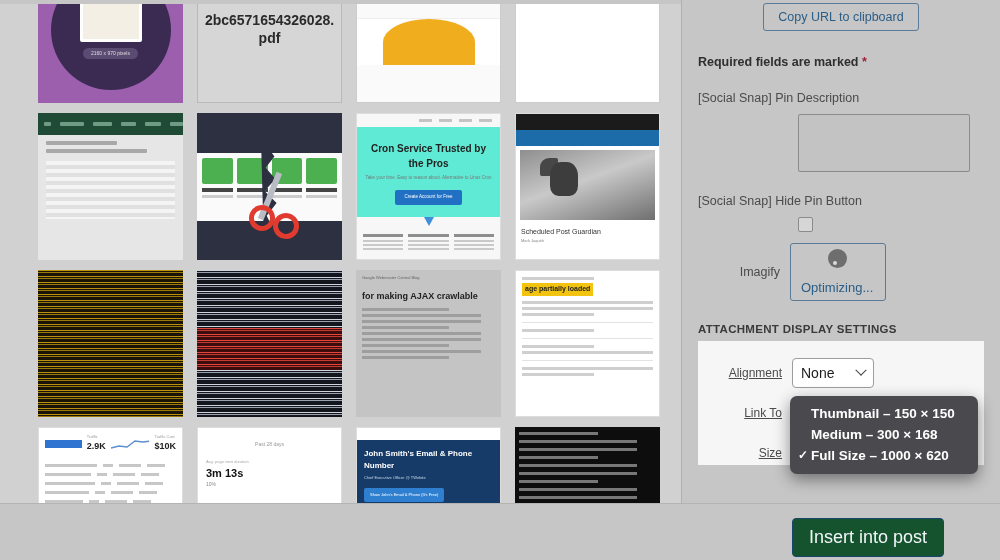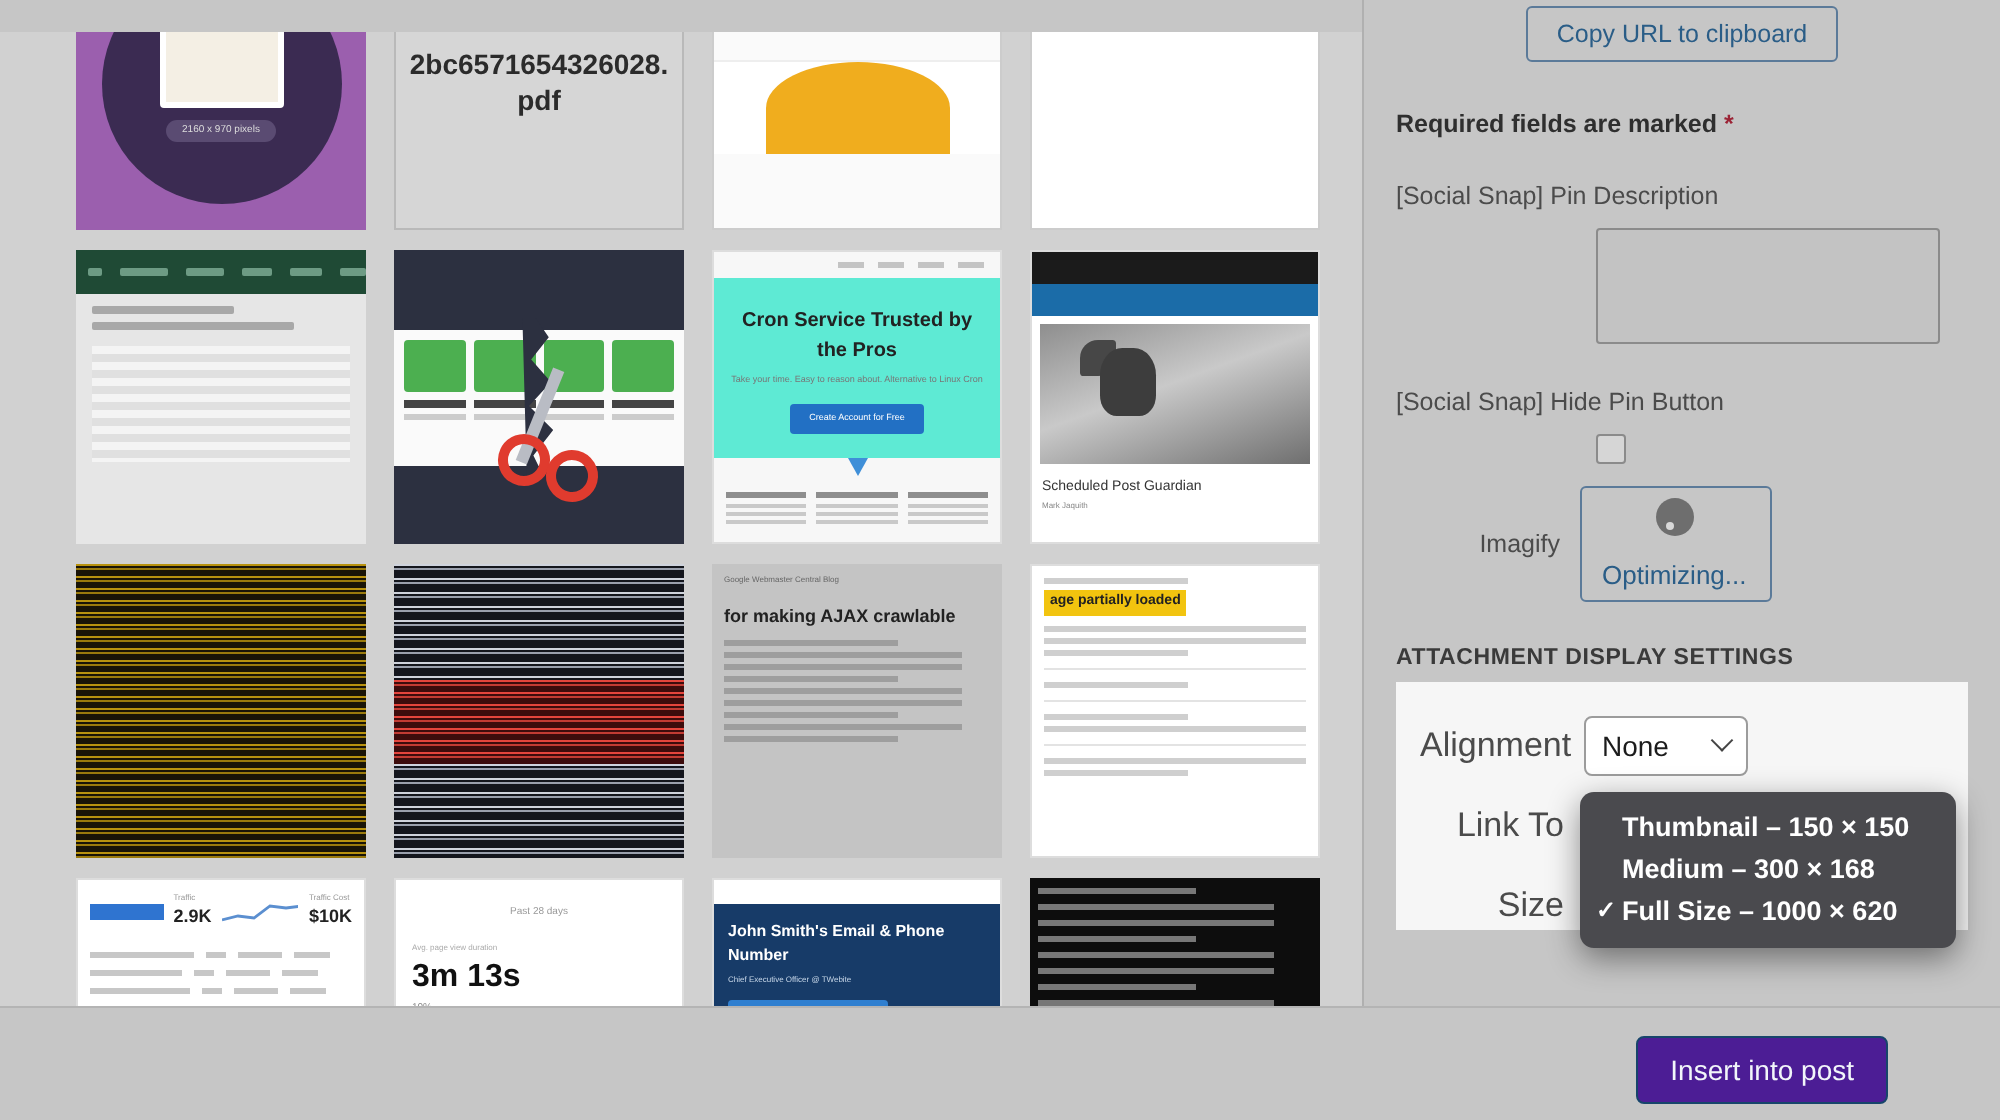--- a/index.html
+++ b/index.html
@@ -12,21 +12,21 @@
   }
   #app {
     position: relative;
     width: 1000px; height: 560px;
     background: #c6c6c6;
   }
 
   
   .media-frame {
     position: absolute;
-    left: 0; top: 16px;
+    left: 0; top: 4px;
     width: 681px; height: 503px;
     background: #d1d1d1;
     overflow: hidden;
   }
   .media-grid {
     position: absolute;
     left: 38px; top: -48px;
     width: 640px;
     display: grid;
     grid-template-columns: repeat(4, 145px);
@@ -212,21 +212,21 @@
   .t-traffic svg { display: block; }
   .t-traffic .tbl { padding: 4px 6px; }
   .t-traffic .tr { display: flex; gap: 6px; margin-bottom: 6px; align-items: center; }
   .t-traffic .tr i { height: 3px; background: #c7c7c7; display: block; }
 
   .t-site { background: #fff; border: 1px solid #ddd; text-align: center; padding-top: 10px; position: relative; }
   .t-site h4 { margin: 0; font-size: 11px; color: #111; font-weight: bold; }
   .t-site .sub { font-size: 5px; color: #999; margin-top: 3px; }
   .t-site .metric { text-align: left; padding: 10px 8px 0; }
   .t-site .metric .lab { font-size: 4px; color: #aaa; }
-  .t-site .metric .big { font-size: 16px; font-weight: bold; color: #111; }
+  .t-site .metric .big { font-size: 11px; font-weight: bold; color: #111; }
   .t-site .metric .pct { font-size: 5px; color: #888; }
 
   .t-john { background: #fff; border: 1px solid #ddd; }
   .t-john .hero { background: #173b68; padding: 8px 7px 12px; margin-top: 12px; }
   .t-john .hero h4 { margin: 0; color: #fff; font-size: 8px; font-weight: bold; }
   .t-john .hero .st { color: #c6d6e8; font-size: 4px; margin-top: 3px; }
   .t-john .hero .btn {
     margin-top: 7px; background: #2f7fd0; color: #fff;
     font-size: 4px; padding: 4px 6px; border-radius: 2px; display: inline-block;
   }
@@ -332,21 +332,21 @@
     background: #f6f6f6;
     padding: 12px 12px 16px;
     height: 124px;
   }
   .ads-row {
     display: flex; align-items: center; gap: 10px;
     height: 40px;
   }
   .ads-row .lbl {
     width: 72px; text-align: right;
-    font-size: 17px; color: #4b4b4b;
+    font-size: 12px; color: #4b4b4b; text-decoration: underline;
   }
   .select-box {
     display: flex; align-items: center; justify-content: space-between;
     width: 82px; height: 30px;
     background: #fff;
     border: 1px solid #9c9c9c;
     border-radius: 4px;
     padding: 0 8px;
     font-size: 14px; color: #1c1c1c;
     cursor: pointer;
@@ -385,25 +385,25 @@
   .footer {
     position: absolute;
     left: 0; top: 503px;
     width: 1000px; height: 57px;
     background: #c6c6c6;
     border-top: 1px solid #b4b4b4;
   }
   .insert-btn {
     position: absolute;
     right: 56px; top: 14px;
-    background: #4c1d95;
+    background: #14532d;
     border: 1px solid #17456b;
     border-radius: 4px;
     color: #f2f6fa;
-    font-size: 14px;
+    font-size: 18px;
     padding: 8px 16px;
     cursor: pointer;
     font-family: "Liberation Sans", sans-serif;
   }
   .right-edge {
     position: absolute;
     left: 983px; top: 0; width: 17px; height: 503px;
     background: #c6c6c6;
   }
 </style>

